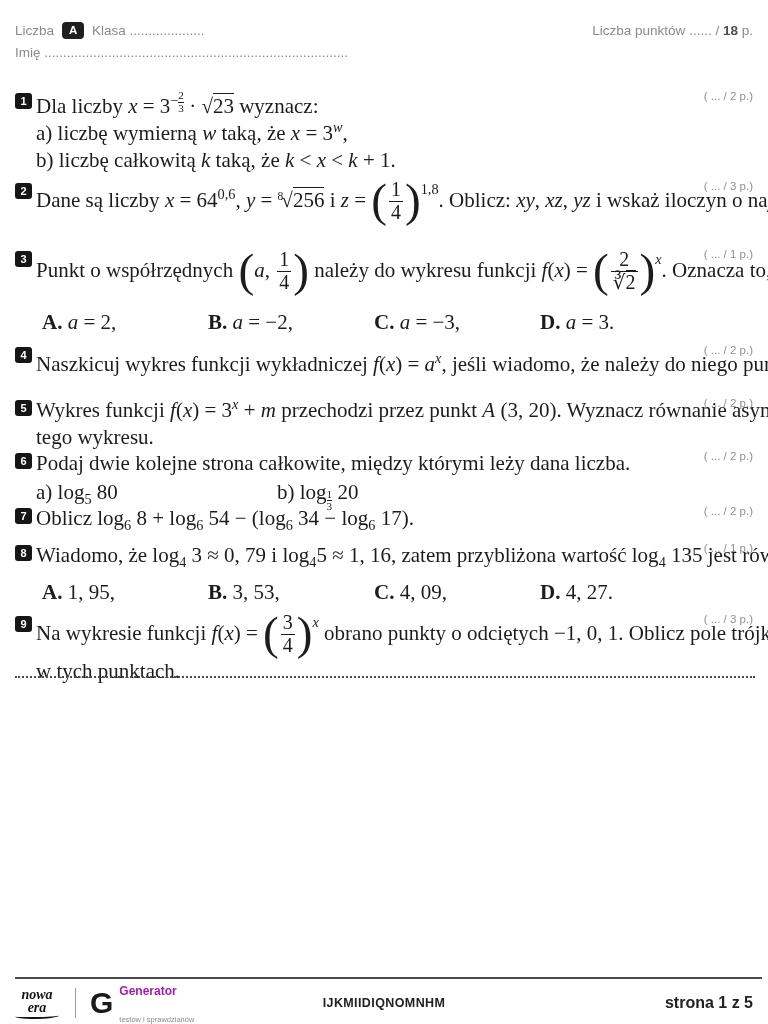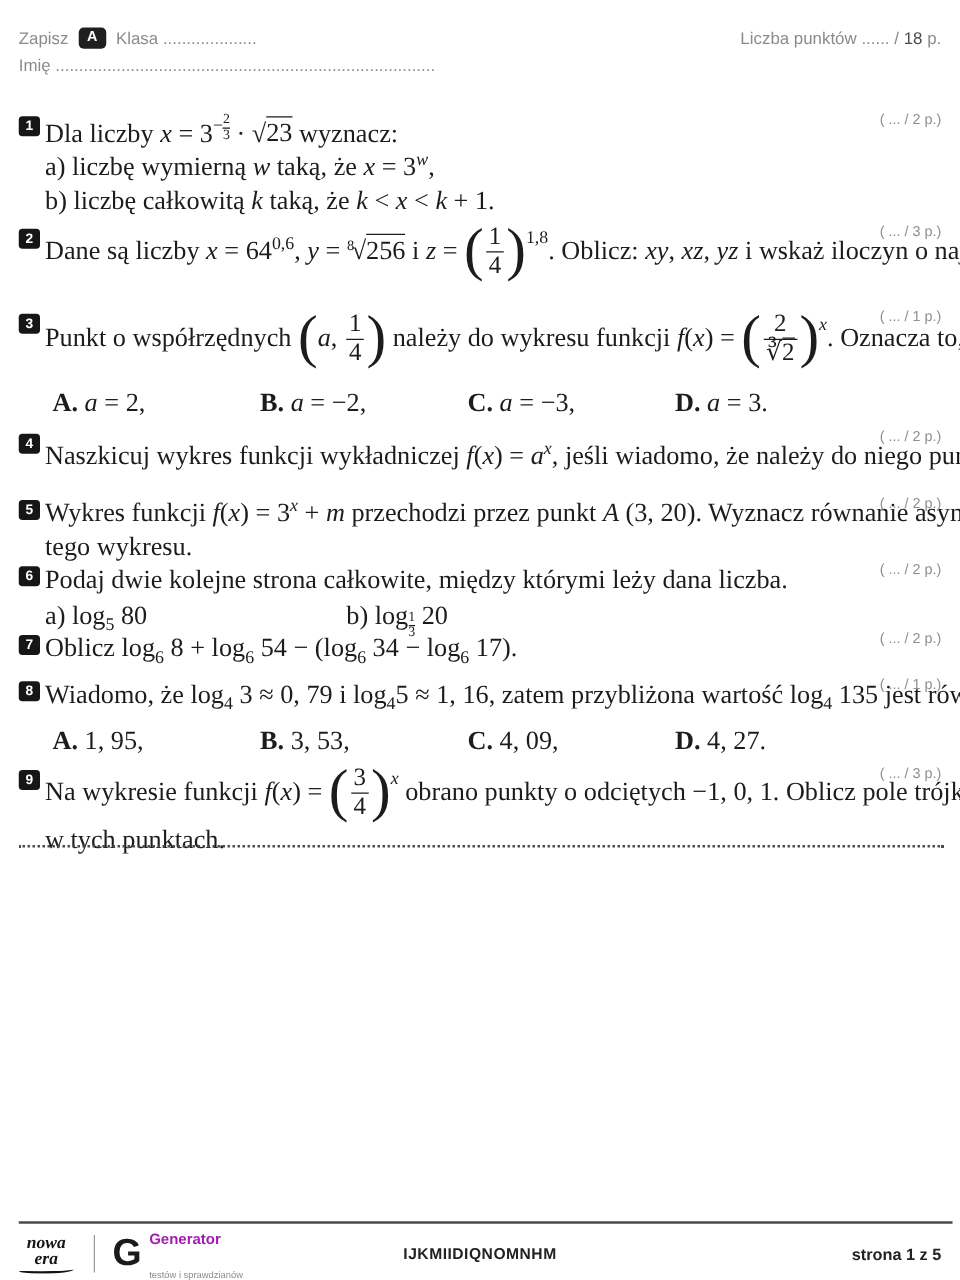--- a/index.html
+++ b/index.html
@@ -7,21 +7,21 @@
         font-family:"Liberation Serif","DejaVu Serif",serif;color:#1c1c1c;overflow:hidden;}
 
   
   .hdr{position:absolute;left:15px;right:15px;top:22px;
        font-family:"Liberation Sans","DejaVu Sans",sans-serif;font-size:13.5px;color:#8b8b8b;}
   .hrow1{display:flex;align-items:center;}
   .hbadge{display:inline-block;min-width:22px;height:17px;line-height:17px;margin:0 8px;
           background:#1f1f1f;color:#fff;border-radius:4px;text-align:center;
           font-size:11.5px;font-weight:bold;}
   .hspacer{flex:1;}
-  .score b{color:#4d4d4d;font-weight:normal;margin-top:44px;}
+  .score b{color:#4d4d4d;font-weight:bold;margin-top:44px;}
   .hrow2{margin-top:6px;}
 
   
   .prob{position:absolute;left:15px;right:15px;}
   .badge{position:absolute;left:0;top:3px;width:17px;height:16px;background:#161616;color:#fff;
          border-radius:3px;text-align:center;font:bold 11px/16px "Liberation Sans",sans-serif;}
   .pts{position:absolute;right:0;top:0;color:#8f8f8f;
        font:11.5px "Liberation Sans","DejaVu Sans",sans-serif;}
   .pbody{margin-left:21px;font-size:21px;}
   .pl{margin:0;line-height:27px;white-space:nowrap;}
@@ -62,31 +62,31 @@
   .brand .swoosh{display:block;width:44px;height:4px;border-bottom:2px solid #141414;
                  border-radius:0 0 60% 40%;margin-top:-1px;}
   .fdiv{width:1px;height:30px;background:#9a9a9a;margin:0 14px 0 16px;}
   .glogo{font:bold 30px/30px "Liberation Sans",sans-serif;color:#1a1a1a;margin-right:7px;
          letter-spacing:-1px;}
   .gen{display:flex;flex-direction:column;justify-content:center;}
   .gen .t1{font-weight:bold;font-size:12px;line-height:16px;color:#a21caf;}
   .gen .t2{font-size:7.5px;color:#8b8b8b;margin-top:16px;}
   .fcode{position:absolute;left:0;right:0;text-align:center;font-size:12.5px;font-weight:600;
          letter-spacing:0.4px;color:#222;}
-  .fpage{margin-left:auto;font-size:13px;font-weight:600;color:#222;position:relative;z-index:1;}
+  .fpage{margin-left:auto;font-size:16px;font-weight:600;color:#222;position:relative;z-index:1;}
   .fleft{display:flex;align-items:center;position:relative;z-index:1;background:#fff;}
 </style>
 </head>
 <body>
 
 <div class="page">
 
   <div class="hdr">
     <div class="hrow1">
-      <span>Zapisz</span>
+      <span>Liczba</span>
       <span class="hbadge">A</span>
       <span>Klasa</span>&nbsp;
       <span>....................</span>
       <span class="hspacer"></span>
       <span class="score">
         <span>Liczba punktów</span>
         <span>......</span>
         <span>/</span>
         <b>18</b>
         <span>p.</span>

